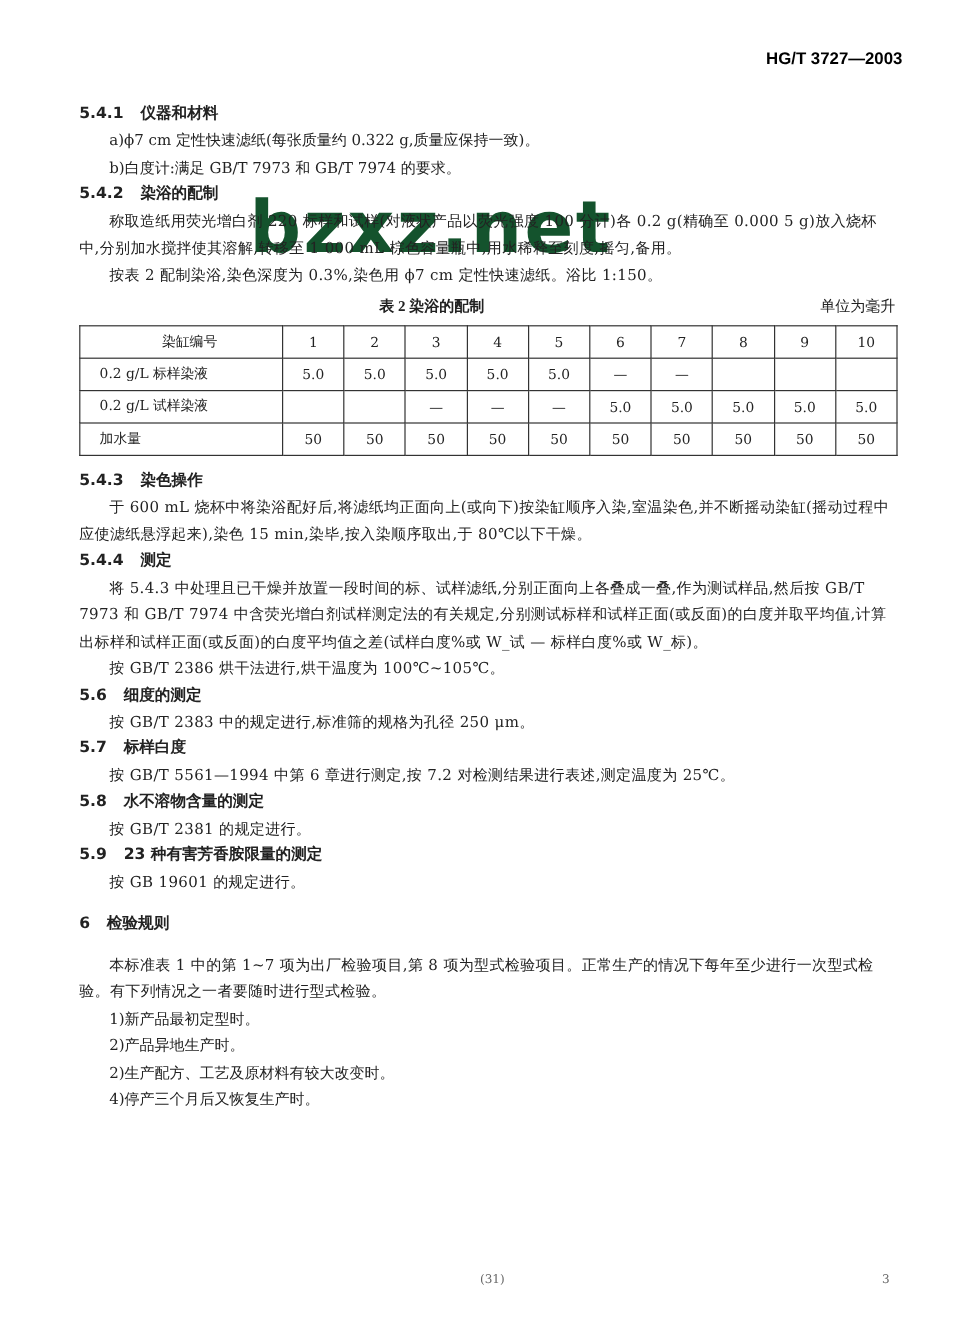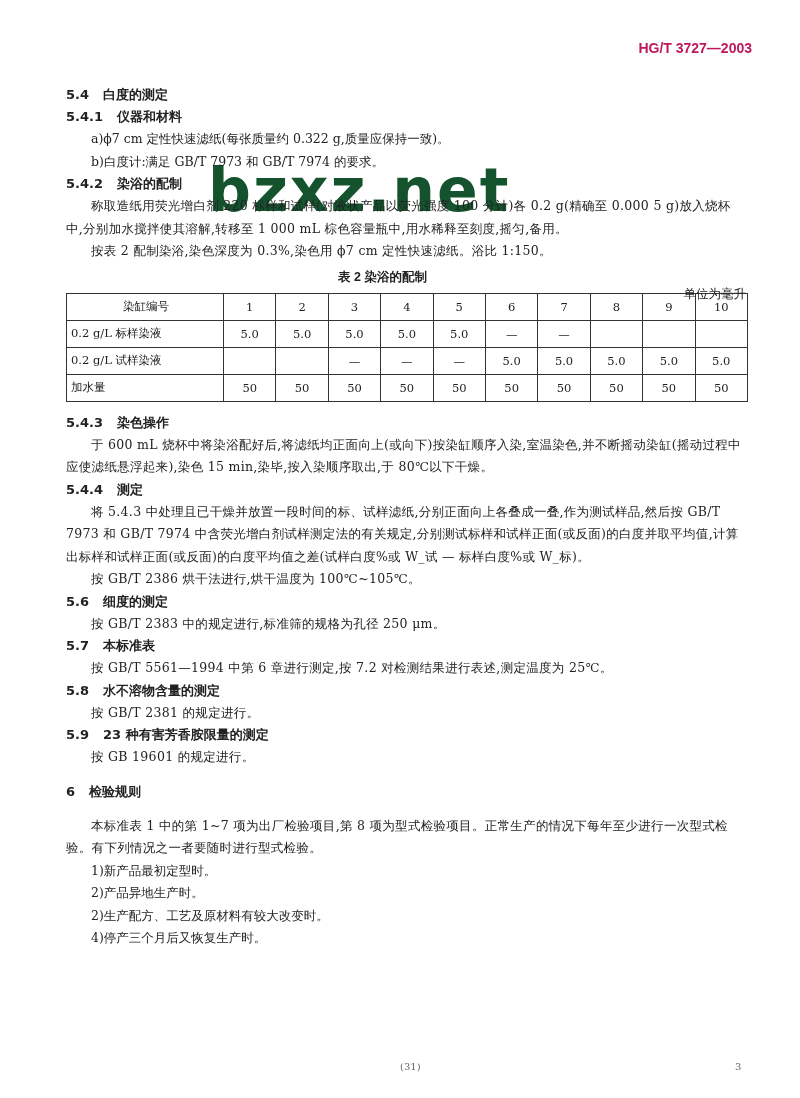--- a/index.html
+++ b/index.html
@@ -1,46 +1,45 @@
 <!DOCTYPE html>
 <html><head>
 <meta charset="utf-8">
 <style>
   html,body{margin:0;padding:0;background:#fff;}
   body{width:800px;height:1098px;position:relative;overflow:hidden;
        font-family:"DejaVu Serif","Liberation Serif",serif;color:#222;}
   .watermark{position:absolute;left:208px;top:132px;font-family:"DejaVu Sans","Liberation Sans",sans-serif;
        font-weight:bold;font-size:60px;letter-spacing:2px;color:#14532d;line-height:1;z-index:0;margin-top:28px;}
   .std-no{position:absolute;right:48px;top:40px;font-family:"Liberation Sans","DejaVu Sans",sans-serif;
-       font-weight:bold;font-size:14px;color:#be185d;}
+       font-weight:bold;font-size:14px;color:#000000;}
   .content{position:absolute;left:66px;top:84px;width:680px;z-index:1;}
   .h{font-family:"DejaVu Sans","Liberation Sans",sans-serif;font-weight:bold;font-size:13px;height:22px;line-height:22px;white-space:nowrap;}
   .h .num{display:inline-block;margin-right:14px;}
   .p{font-size:12.5px;line-height:22.5px;text-indent:2em;letter-spacing:0.3px;}
   .li{font-size:12.5px;line-height:22.5px;padding-left:2em;}
   .tcap{position:relative;height:28px;font-size:12.5px;}
-  .tcap .title{position:absolute;left:272px;top:6px;font-family:Liberation Sans, sans-serif;font-weight:bold;}
-  .tcap .unit{position:absolute;right:0;top:6px;font-family:"DejaVu Sans","Liberation Sans",sans-serif;margin-top:17px;}
+  .tcap .title{position:absolute;left:250px;top:6px;font-family:Liberation Serif, serif;font-weight:bold;}
+  .tcap .unit{position:absolute;right:0;top:6px;font-family:"DejaVu Sans","Liberation Sans",sans-serif;}
   table{border-collapse:collapse;width:682px;font-size:11.5px;margin-top:2px;margin-bottom:10px;}
   td{border:1px solid #333;height:26px;text-align:center;padding:0 2px;}
-  td.rowh{text-align:left;width:150px;padding-left:4px;}
+  td.rowh{text-align:left;width:150px;padding-left:16px;}
   tr:first-child td.rowh{text-align:center;}
   .spacer{height:12px;}
   .footer-page{position:absolute;left:400px;top:1061px;font-size:10px;color:#666;}
   .footer-num{position:absolute;left:735px;top:1061px;font-size:10px;color:#666;}
 </style>
 </head>
 <body>
 
 <div class="watermark">bzxz.net</div>
 <div class="std-no">HG/T 3727—2003</div>
 
 <div class="content">
 
-  <div class="h"><span class="num">5.4</span><span>白度的测定</span></div>
   <div class="h"><span class="num">5.4.1</span><span>仪器和材料</span></div>
   <div class="li">a)ϕ7 cm 定性快速滤纸(每张质量约 0.322 g,质量应保持一致)。</div>
   <div class="li">b)白度计:满足 GB/T 7973 和 GB/T 7974 的要求。</div>
 
   <div class="h"><span class="num">5.4.2</span><span>染浴的配制</span></div>
   <div class="p">称取造纸用荧光增白剂 220 标样和试样(对液状产品以荧光强度 100 分计)各 0.2 g(精确至 0.000 5 g)放入烧杯中,分别加水搅拌使其溶解,转移至 1 000 mL 棕色容量瓶中,用水稀释至刻度,摇匀,备用。</div>
   <div class="p">按表 2 配制染浴,染色深度为 0.3%,染色用 ϕ7 cm 定性快速滤纸。浴比 1:150。</div>
 
   <div class="tcap">
     <span class="title">表 2  染浴的配制</span>
@@ -107,21 +106,21 @@
   <div class="p">于 600 mL 烧杯中将染浴配好后,将滤纸均正面向上(或向下)按染缸顺序入染,室温染色,并不断摇动染缸(摇动过程中应使滤纸悬浮起来),染色 15 min,染毕,按入染顺序取出,于 80℃以下干燥。</div>
 
   <div class="h"><span class="num">5.4.4</span><span>测定</span></div>
   <div class="p">将 5.4.3 中处理且已干燥并放置一段时间的标、试样滤纸,分别正面向上各叠成一叠,作为测试样品,然后按 GB/T 7973 和 GB/T 7974 中含荧光增白剂试样测定法的有关规定,分别测试标样和试样正面(或反面)的白度并取平均值,计算出标样和试样正面(或反面)的白度平均值之差(试样白度%或 W_试 — 标样白度%或 W_标)。</div>
 
   <div class="p">按 GB/T 2386 烘干法进行,烘干温度为 100℃~105℃。</div>
 
   <div class="h"><span class="num">5.6</span><span>细度的测定</span></div>
   <div class="p">按 GB/T 2383 中的规定进行,标准筛的规格为孔径 250 μm。</div>
 
-  <div class="h"><span class="num">5.7</span><span>本标准表</span></div>
+  <div class="h"><span class="num">5.7</span><span>标样白度</span></div>
   <div class="p">按 GB/T 5561—1994 中第 6 章进行测定,按 7.2 对检测结果进行表述,测定温度为 25℃。</div>
 
   <div class="h"><span class="num">5.8</span><span>水不溶物含量的测定</span></div>
   <div class="p">按 GB/T 2381 的规定进行。</div>
 
   <div class="h"><span class="num">5.9</span><span>23 种有害芳香胺限量的测定</span></div>
   <div class="p">按 GB 19601 的规定进行。</div>
 
   <div class="spacer"></div>
   <div class="h"><span class="num">6</span><span>检验规则</span></div>

